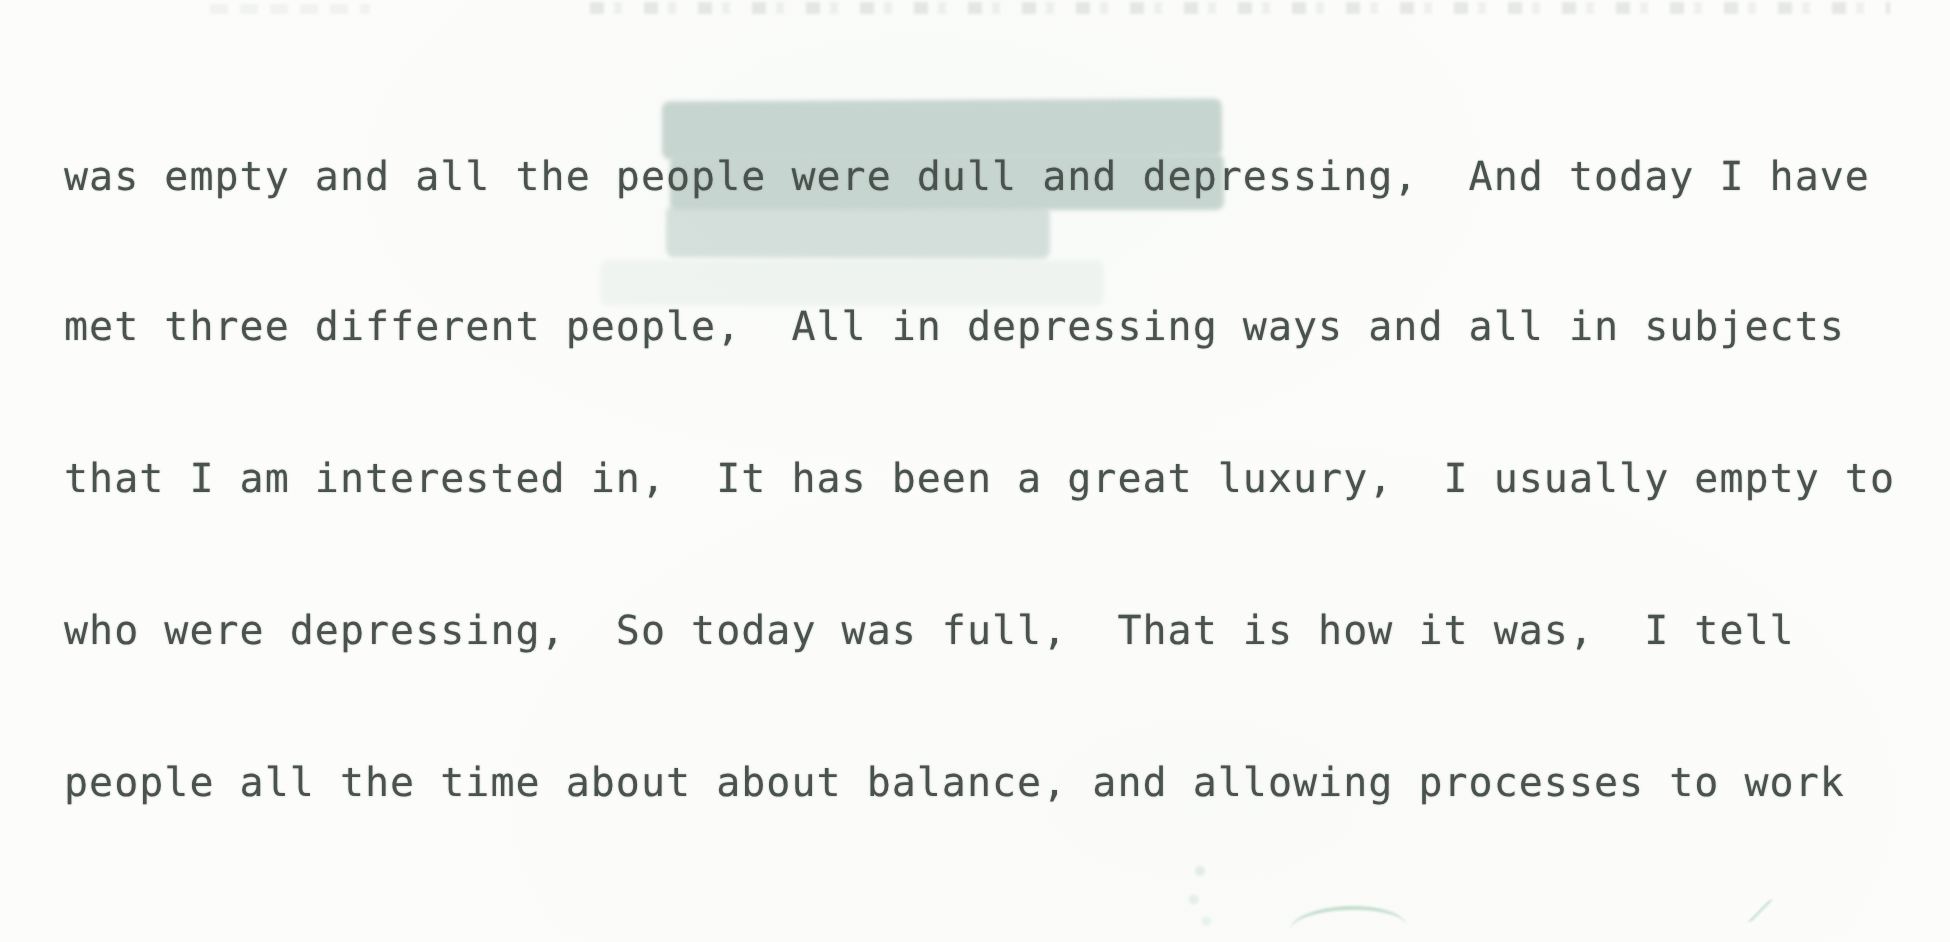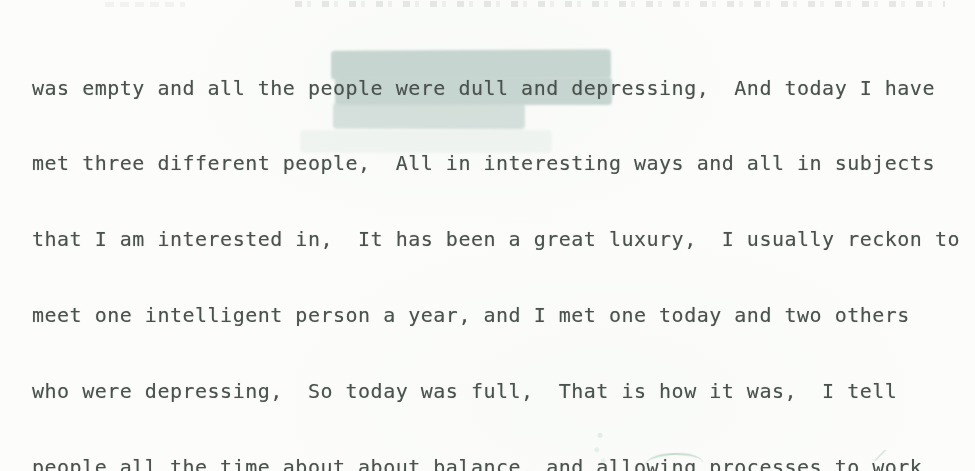--- a/index.html
+++ b/index.html
@@ -97,23 +97,22 @@
   <div class="remnant remnant-left"></div>
   <div class="remnant remnant-main"></div>
 
   <div class="hl hl1"></div>
   <div class="hl hl2"></div>
   <div class="hl hl3"></div>
   <div class="hl hl4"></div>
 
   <div class="text-block">
     <div class="line">was empty and all the people were dull and depressing,  And today I have</div>
-    <div class="line">met three different people,  All in interesting ways and all in subjects</div>
-    <div class="line">that I am interested in,  It has been a great luxury,  I usually reckon to</div>
-    <div class="line">meet one intelligent person a year, and I met one today and two others</div>
+    <div class="line">met three different people,  All in depressing ways and all in subjects</div>
+    <div class="line">that I am interested in,  It has been a great luxury,  I usually empty to</div>
     <div class="line">who were depressing,  So today was full,  That is how it was,  I tell</div>
     <div class="line">people all the time about about balance, and allowing processes to work</div>
     
     
     
     
     
     
     
     

